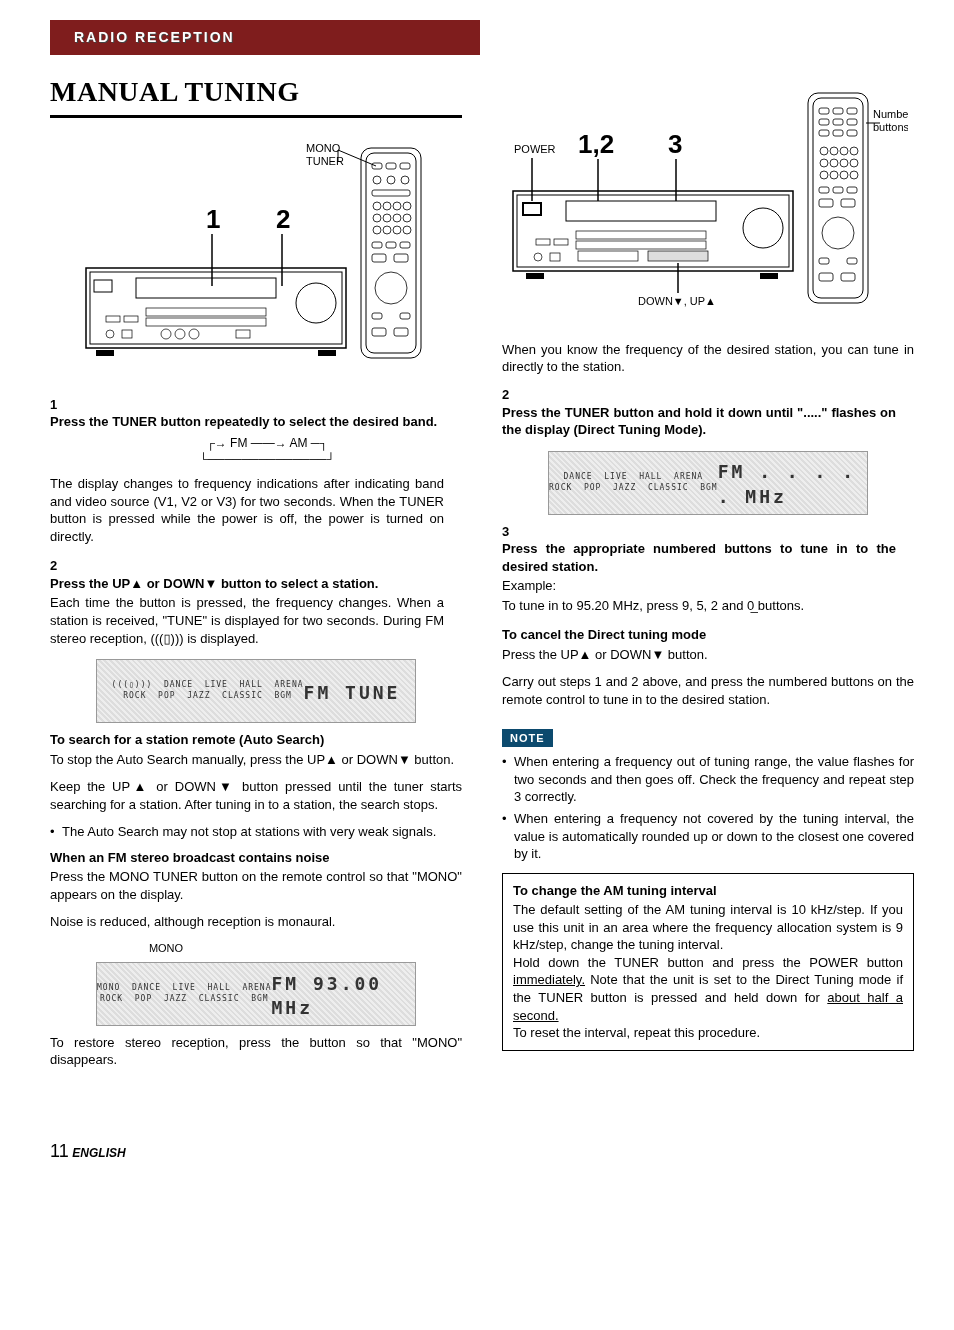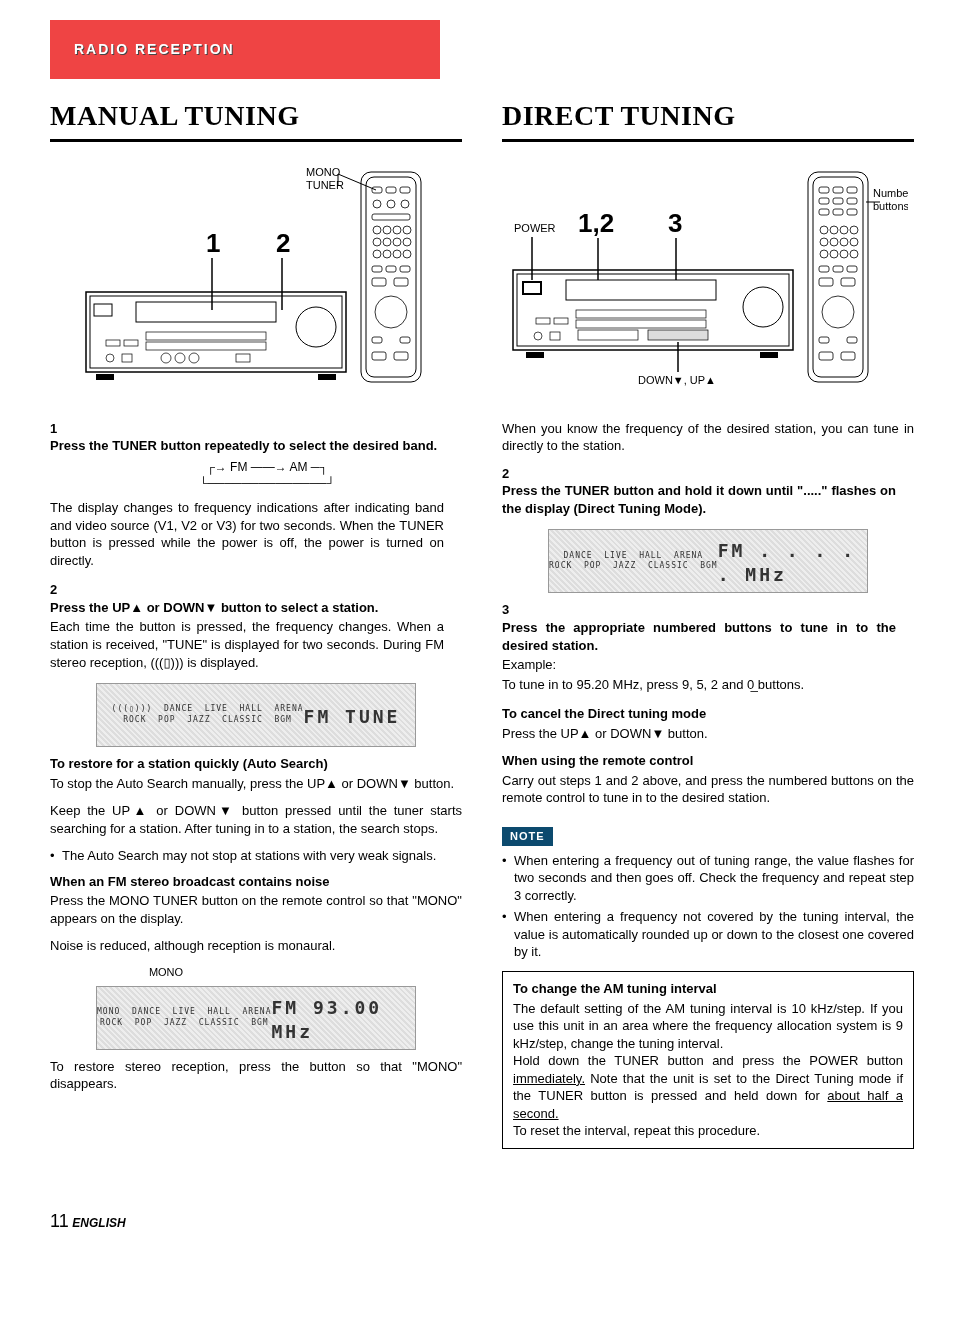--- a/index.html
+++ b/index.html
@@ -6,27 +6,27 @@
   body {
     font-family: Arial, Helvetica, sans-serif;
     font-size: 13px;
     line-height: 1.35;
     color: #000;
     background: #fff;
     width: 954px;
     padding: 20px 40px 30px 50px;
   }
   .header-bar {
-    background: #ef4444;
+    background: #7f1d1d;
     color: #fff;
     font-weight: bold;
     letter-spacing: 2px;
     font-size: 14px;
-    padding: 20px 24px;
-    width: 390px;
+    padding: 8px 24px;
+    width: 430px;
     margin-bottom: 18px;
     text-shadow: 1px 1px 0 #444;
   }
   .cols {
     display: flex;
     gap: 40px;
   }
   .col { flex: 1; }
   h1.section {
     font-family: "Times New Roman", Times, serif;
@@ -196,21 +196,21 @@
         <div class="step-text">Each time the button is pressed, the frequency changes. When a station is received, "TUNE" is displayed for two seconds. During FM stereo reception, (((▯))) is displayed.</div>
       </span>
     </div>
 
     <div class="display-img">
       <div class="top-row" style="white-space:pre;text-align:center">(((▯)))  DANCE  LIVE  HALL  ARENA
 ROCK  POP  JAZZ  CLASSIC  BGM</div>
       <div class="main-row">FM   TUNE</div>
     </div>
 
-    <div class="sub-h">To restore for a station quickly (Auto Search)</div>
+    <div class="sub-h">To search for a station remote (Auto Search)</div>
     <div class="para">To stop the Auto Search manually, press the UP▲ or DOWN▼ button.</div>
     <div class="para">Keep the UP▲ or DOWN▼ button pressed until the tuner starts searching for a station. After tuning in to a station, the search stops.</div>
     <div class="bullet">
         <div class="dot">•</div>
         <div class="btxt">The Auto Search may not stop at stations with very weak signals.</div>
       </div>
 
     <div class="sub-h">When an FM stereo broadcast contains noise</div>
     <div class="para">Press the MONO TUNER button on the remote control so that "MONO" appears on the display.</div>
     <div class="para">Noise is reduced, although reception is monaural.</div>
@@ -219,21 +219,20 @@
     <div class="display-img">
       <div class="top-row" style="white-space:pre;text-align:center">MONO  DANCE  LIVE  HALL  ARENA
 ROCK  POP  JAZZ  CLASSIC  BGM</div>
       <div class="main-row">FM   93.00 MHz</div>
     </div>
 
     <div class="para">To restore stereo reception, press the button so that "MONO" disappears.</div>
   </div>
 
   <div class="col">
-    <h1 class="section">DIRECT TUNING</h1>
 
     <div class="fig">
       <svg width="400" height="230" viewBox="0 0 400 230">
 
         <rect x="300" y="10" width="60" height="210" rx="10" fill="#fff" stroke="#000"></rect>
         <rect x="305" y="15" width="50" height="200" rx="8" fill="#fff" stroke="#000"></rect>
         <g fill="#fff" stroke="#000" stroke-width="0.8">
           <rect x="311" y="25" width="10" height="6" rx="2"></rect>
             <rect x="325" y="25" width="10" height="6" rx="2"></rect>
             <rect x="339" y="25" width="10" height="6" rx="2"></rect>
@@ -317,21 +316,20 @@
       <span class="step-body">
         <span class="step-title">Press the appropriate numbered buttons to tune in to the desired station.</span>
         <div class="step-text">Example:</div>
         <div class="step-text">To tune in to 95.20 MHz, press 9, 5, 2 and 0̲ buttons.</div>
       </span>
     </div>
 
     <div class="sub-h">To cancel the Direct tuning mode</div>
     <div class="para">Press the UP▲ or DOWN▼ button.</div>
 
-    <div class="sub-h">When using the remote control</div>
     <div class="para">Carry out steps 1 and 2 above, and press the numbered buttons on the remote control to tune in to the desired station.</div>
 
     <div class="note-tag">NOTE</div>
     <div class="bullet">
         <div class="dot">•</div>
         <div class="btxt">When entering a frequency out of tuning range, the value flashes for two seconds and then goes off. Check the frequency and repeat step 3 correctly.</div>
       </div>
     <div class="bullet">
         <div class="dot">•</div>
         <div class="btxt">When entering a frequency not covered by the tuning interval, the value is automatically rounded up or down to the closest one covered by it.</div>

